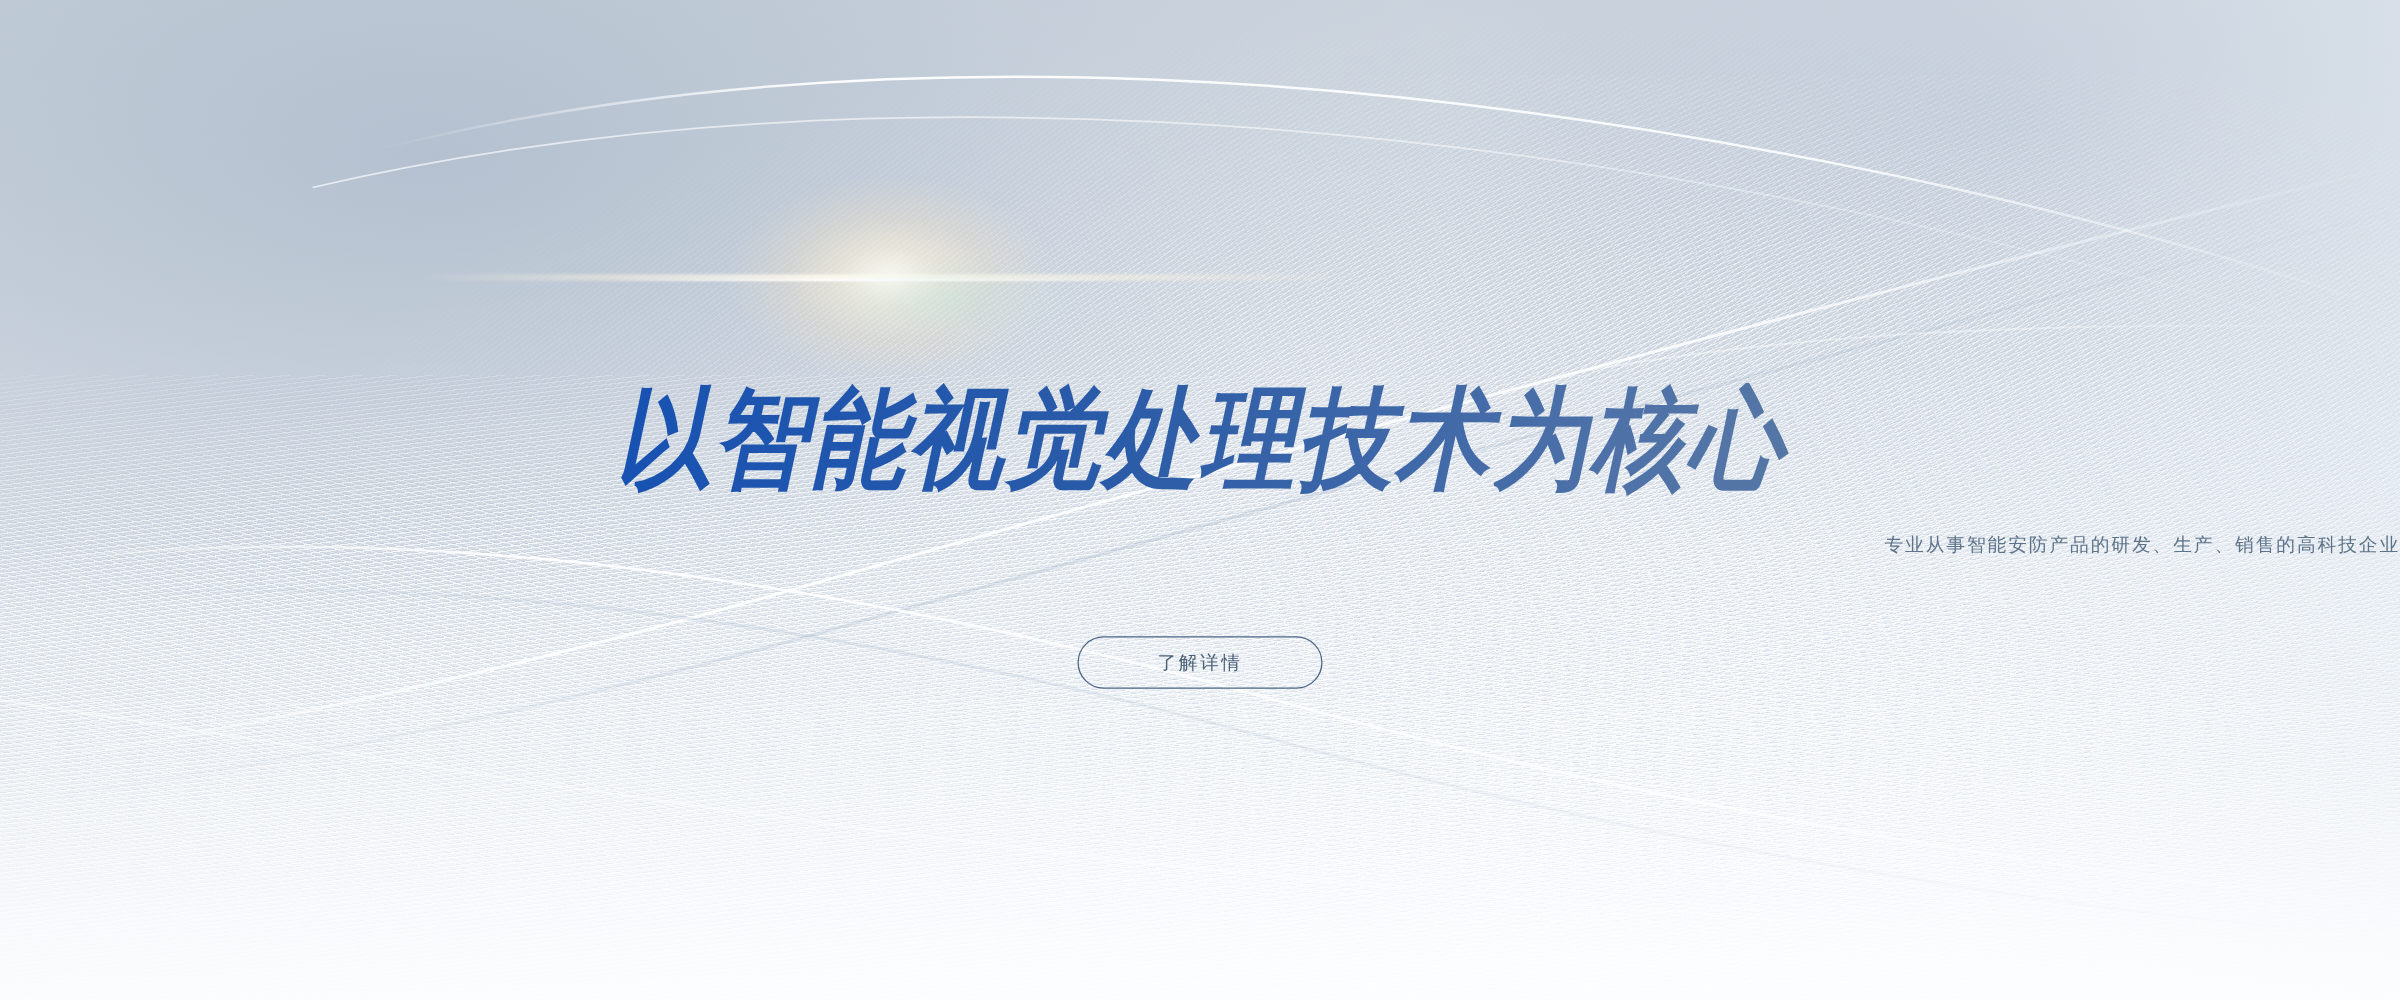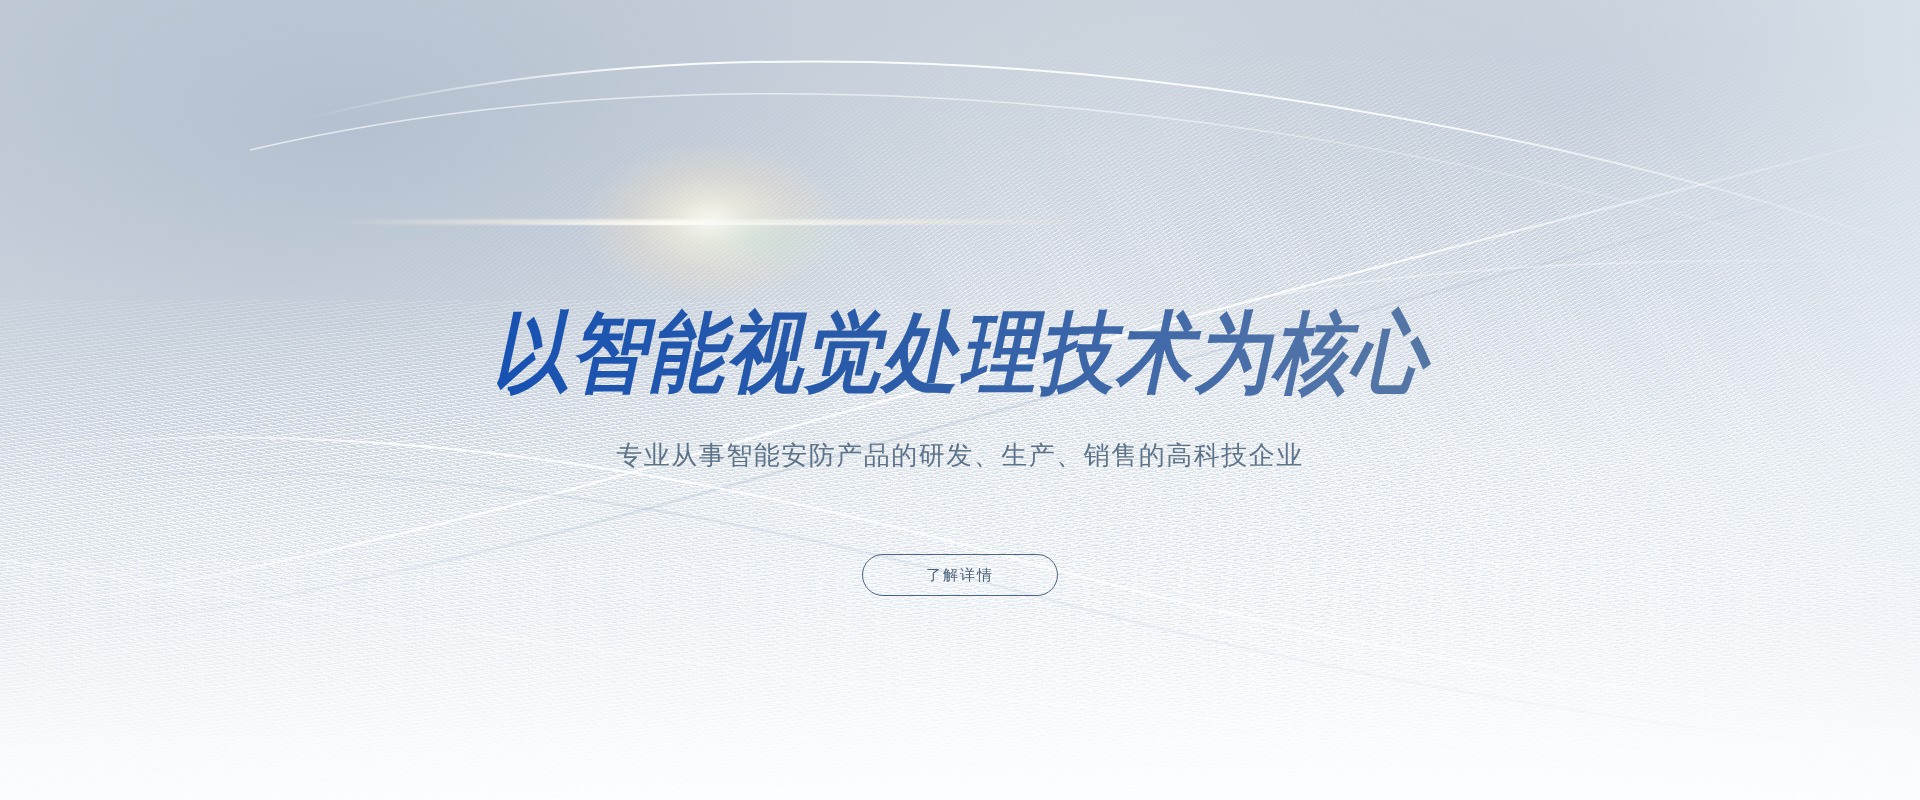--- a/index.html
+++ b/index.html
@@ -273,22 +273,22 @@
     -webkit-text-fill-color: transparent;
     transform: scaleY(1.16);
     transform-origin: center top;
   }
 
   .subtitle {
     position: absolute;
     left: 0;
     right: 0;
     top: 412px;
-    text-align: center;
-    font-size: 26px;
+    text-align: right;
+    font-size: 15px;
     letter-spacing: 1.5px;
     color: #5d7389;
     white-space: nowrap;
   }
 
   .cta-wrap {
     position: absolute;
     left: 0;
     right: 0;
     top: 509px;
@@ -304,21 +304,20 @@
     height: 42px;
     box-sizing: border-box;
     border: 1.6px solid #4a6484;
     border-radius: 21px;
     background: transparent;
     color: #4a6078;
     font-size: 15px;
     letter-spacing: 2px;
     font-family: Liberation Mono, monospace;
     cursor: pointer;
-    margin-top: 45px;
   }
 </style>
 </head>
 <body>
 
 <div class="banner">
 
   <div class="bg-layer">
     <div class="tone-top-left"></div>
     <div class="tone-top-right"></div>

